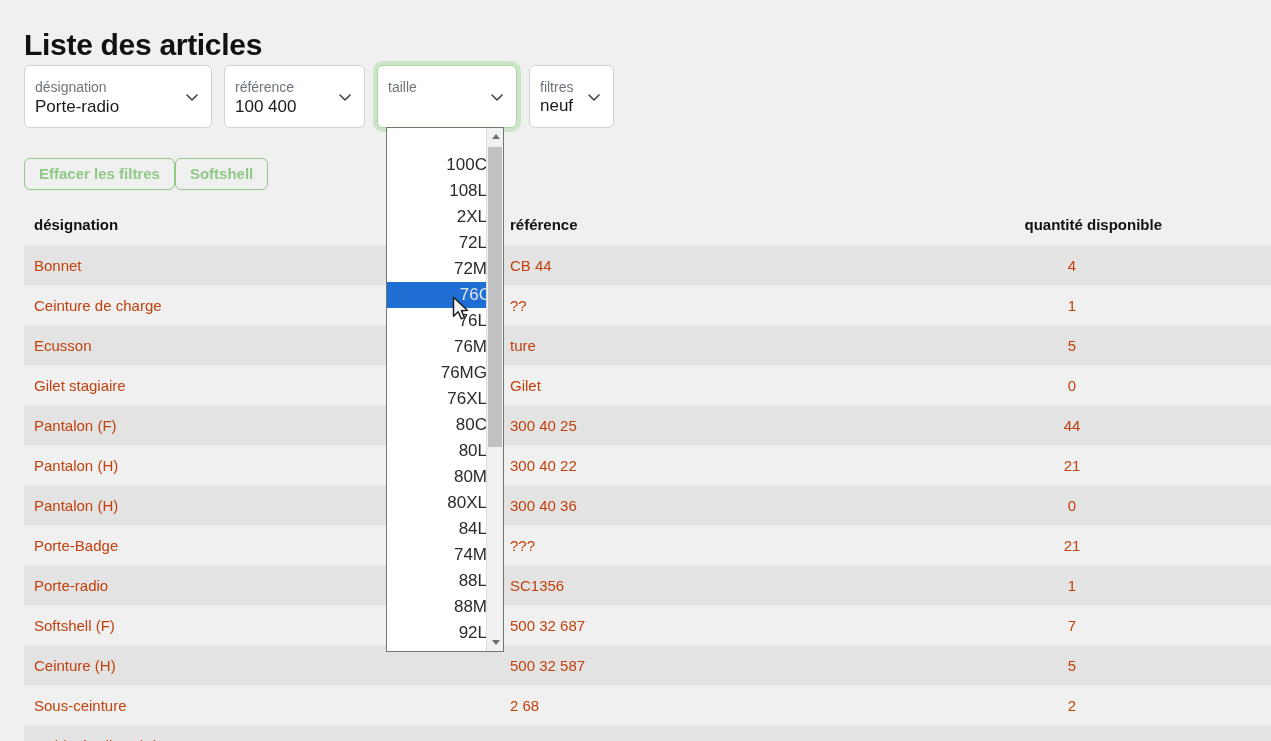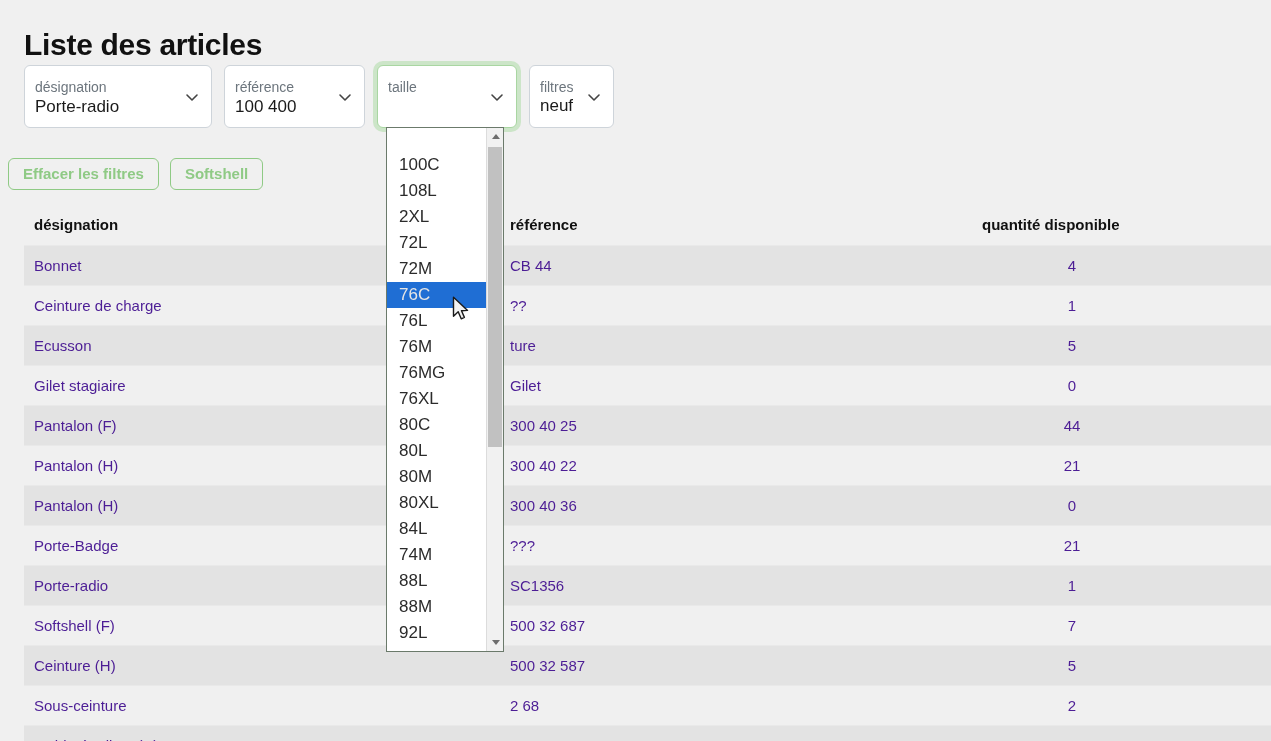--- a/index.html
+++ b/index.html
@@ -56,22 +56,22 @@
   .caret svg { display: block; }
 
   .fw-designation { width: 188px; }
   .fw-reference   { width: 141px; }
   .fw-taille      { width: 140px; }
   .fw-statut      { width: 85px; }
   .fw-statut .select-label { margin-bottom: 0px; }
 
   
   .actions {
-    position: absolute; left: 8px; top: 158px;
-    display: flex; gap: 11px;
+    position: absolute; left: 24px; top: 158px;
+    display: flex; 
   }
   .btn-outline {
     border: 1px solid #8fca85;
     background: transparent;
     color: #8fca85;
     border-radius: 6px;
     font-family: "Liberation Sans", sans-serif;
     font-size: 15px;
     font-weight: bold;
     padding: 7px 14px;
@@ -84,23 +84,23 @@
     position: absolute; left: 24px; top: 212px;
     width: 1340px;
   }
   table.data { border-collapse: collapse; width: 1340px; table-layout: fixed; }
   table.data th {
     text-align: left;
     font-size: 15px; font-weight: bold; color: #111;
     padding: 4px 10px 12px 10px;
     background: #f0f0f0;
   }
-  table.data th.num { text-align: left; }
+  table.data th.num { text-align: right; }
   table.data td {
-    font-size: 15px; color: #4c1d95;
+    font-size: 15px; color: #c2410c;
     padding: 11px 10px;
     border-top: 1px solid #e9e9e9;
     height: 39px;
   }
   table.data td.num { text-align: center; }
   table.data tbody tr:nth-child(odd)  td { background: #e3e3e3; }
   table.data tbody tr:nth-child(even) td { background: #f0f0f0; }
 
   .col-des { width: 476px; }
   .col-ref { width: 472px; }
@@ -112,21 +112,21 @@
     position: absolute;
     left: 386px; top: 127px;
     width: 118px; height: 525px;
     background: #ffffff;
     border: 1px solid #6b7a6b;
     z-index: 50;
     overflow: hidden;
   }
   .dd-list {
     position: absolute; left: 0; top: 0;
-    width: 100px; padding-top: 24px;
+    width: 100px; padding-top: 24px; text-align: right;
   }
   .dd-item {
     font-size: 17px; color: #2b2b2b;
     height: 26px; line-height: 26px;
     padding-left: 12px;
     white-space: nowrap;
     cursor: default;
   }
   .dd-item.selected {
     background: #1f6ed4;

